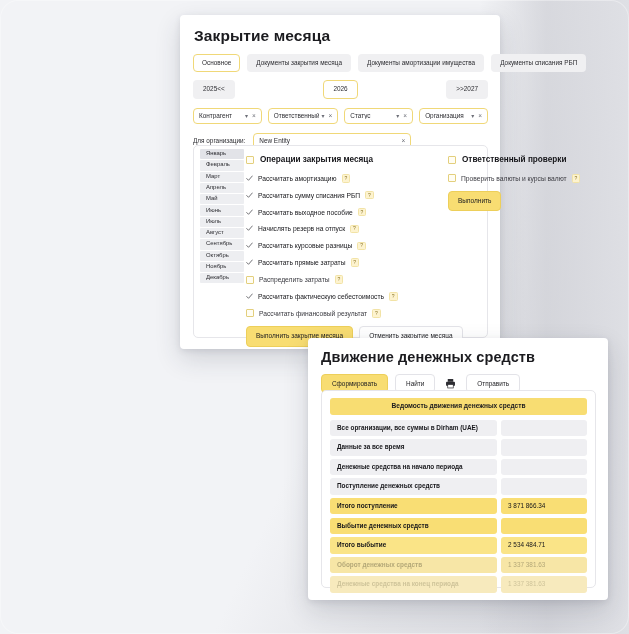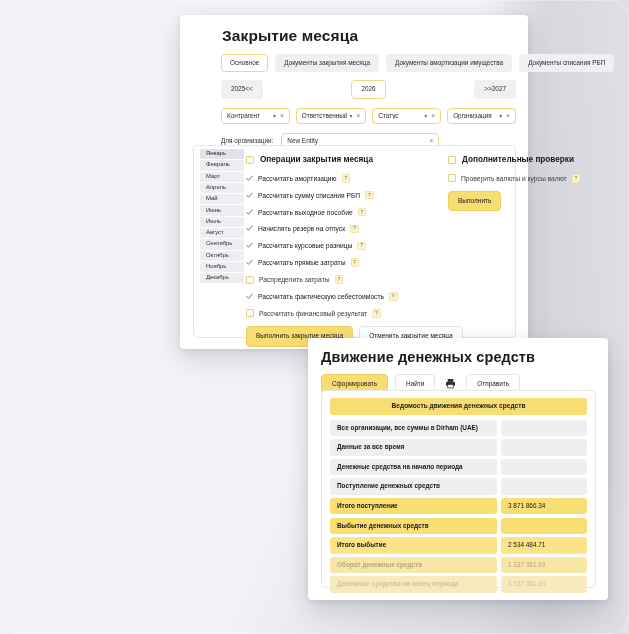--- a/index.html
+++ b/index.html
@@ -24,21 +24,21 @@
     position:absolute;left:0;top:0;width:629px;height:634px;
     border-radius:18px;box-shadow:inset 0 0 0 1px rgba(255,255,255,.35);
     pointer-events:none;
   }
 
   
   .window{
     position:absolute;background:#ffffff;border-radius:4px;
     box-shadow:0 10px 26px rgba(40,44,60,.16), 0 2px 6px rgba(40,44,60,.10);
   }
-  #win-month-close{ left:180px; top:15px; width:320px; height:334px;padding-left:28px; }
+  #win-month-close{ left:180px; top:15px; width:320px; height:334px; }
   #win-cashflow  { left:308px; top:338px; width:300px; height:262px; }
 
   .win-title{
     font-size:15.5px;font-weight:700;color:#1b1b1f;letter-spacing:.1px;
     padding:12px 0 0 14px;
   }
   #win-cashflow .win-title{font-size:14.5px;padding:11px 0 0 13px;}
 
   
   .tabs{display:flex;gap:7px;padding:9px 12px 0 13px;}
@@ -317,21 +317,21 @@
           </div>
         <div class="btnrow">
           <div class="btn primary">Выполнить закрытие месяца</div>
           <div class="btn ghost">Отменить закрытие месяца</div>
         </div>
       </div>
 
       <div class="col-right">
         <div class="col-head">
           <span class="cbox"></span>
-          <span class="ttl">Дополнительные проверки</span>
+          <span class="ttl">Ответственный проверки</span>
         </div>
         <div id="checks-list">
             <div class="task off">
               <span class="cbox"></span>
               <span class="txt">Проверить валюты и курсы валют</span>
               <span class="help">?</span>
             </div>
           </div>
         <div class="btnrow">
           <div class="btn primary">Выполнить</div>

